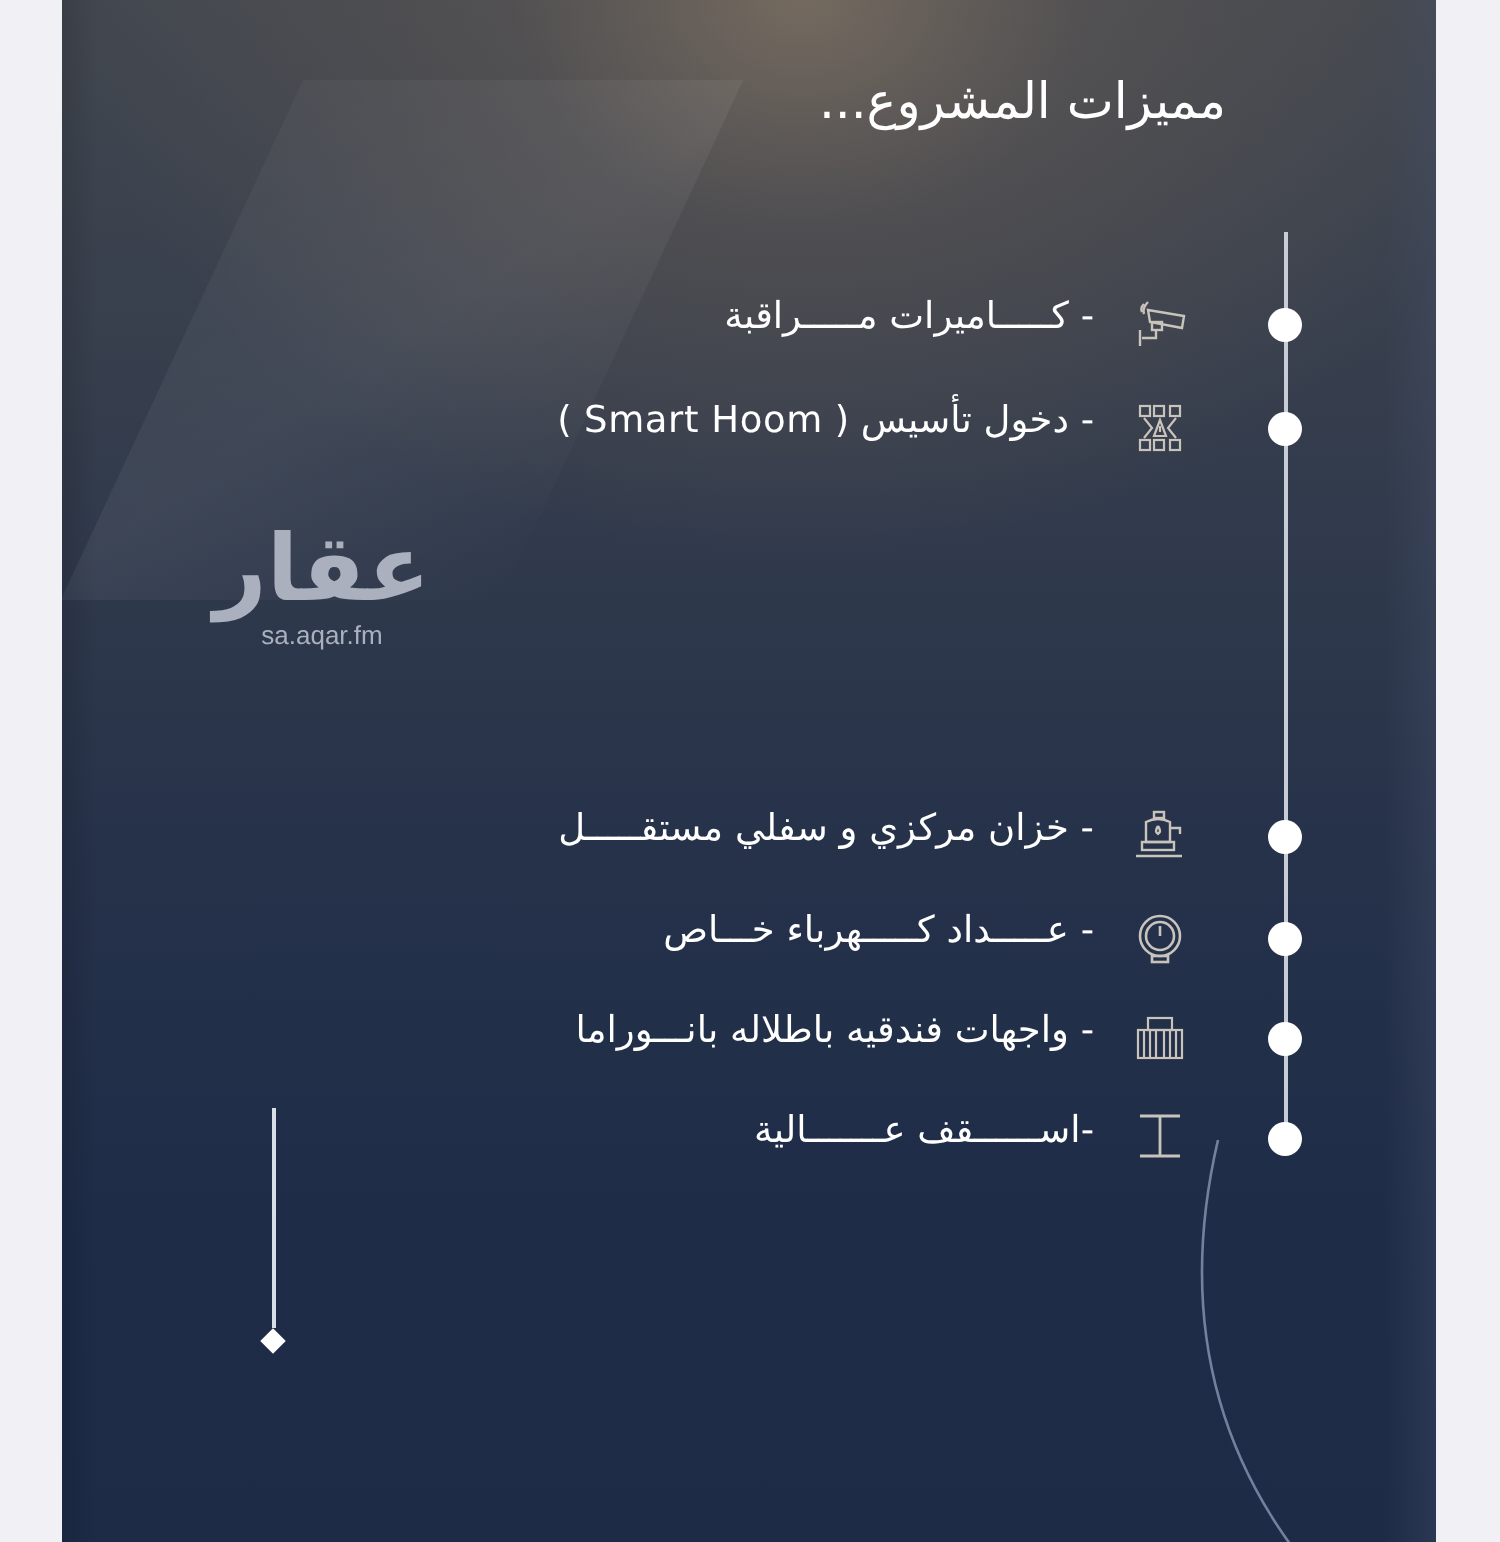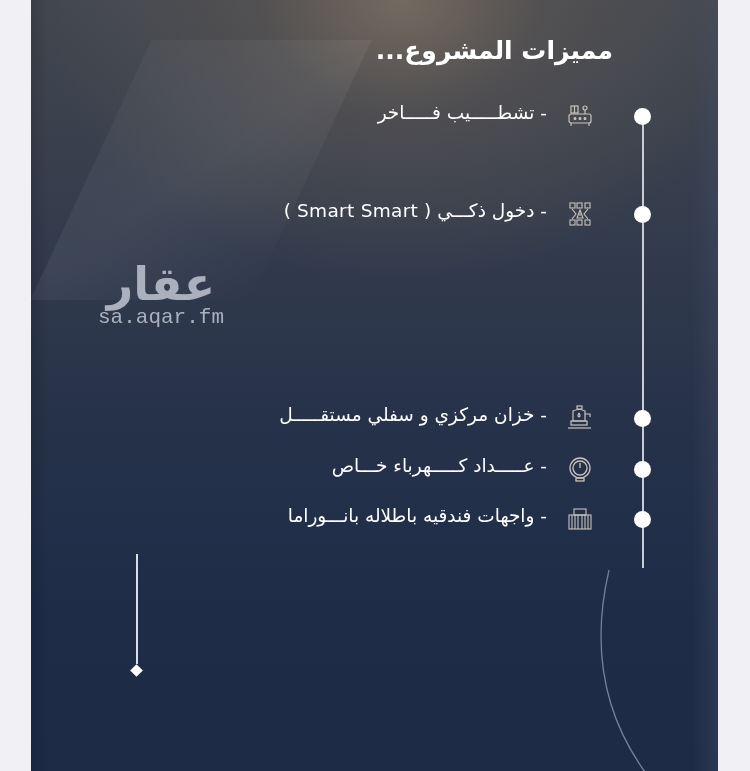--- a/index.html
+++ b/index.html
@@ -37,21 +37,21 @@
     .right-edge {
       position: absolute; right: 0; top: 0; width: 26px; height: 100%;
       background: linear-gradient(90deg, rgba(0,0,0,0), rgba(70,80,105,0.35));
     }
     .title {
       position: absolute;
       right: 105px; top: 36px;
       direction: rtl;
       color: #ffffff;
       font-size: 25px;
-      font-weight: bold;
+      font-weight: normal;
       white-space: nowrap;
     }
     .timeline-line {
       position: absolute;
       left: 611px; top: 116px;
       width: 2px; height: 452px;
       background: #c8ccd6;
     }
     .feature {
       position: absolute;
@@ -89,22 +89,22 @@
       text-align: center;
     }
     .watermark .ar {
       font-size: 46px;
       line-height: 52px;
       direction: rtl;
       font-weight: bold;
       letter-spacing: 2px;
     }
     .watermark .url {
-      font-family: Liberation Mono, monospace;
-      font-size: 21px;
+      font-family: Liberation Sans, sans-serif;
+      font-size: 13px;
       line-height: 20px;
       margin-top: -2px;
     }
     .deco-line {
       position: absolute;
       left: 105px; top: 554px;
       width: 2px; height: 110px;
       background: #d9dde5;
     }
     .deco-diamond {
@@ -123,57 +123,53 @@
 </head>
 <body>
 
 <div class="panel">
   <div class="right-edge"></div>
 
   <div class="title">مميزات المشروع...</div>
 
   <div class="timeline-line"></div>
 
-  <div class="feature" style="top:101px">
+
+  <div class="feature" style="top:147px">
     <span class="dot"></span>
     <span class="ficon">
       <svg viewBox="0 0 28 26" fill="none" stroke="#c9c4bb" stroke-width="1.2">
-        <rect x="5" y="3" width="7" height="7"></rect>
-          <line x1="8.5" y1="3" x2="8.5" y2="10"></line>
-        <circle cx="19" cy="5" r="2"></circle>
-          <line x1="19" y1="7" x2="19" y2="11"></line>
-        <rect x="3" y="11" width="22" height="9" rx="2"></rect>
-        <circle cx="9" cy="15.5" r="0.9" fill="#c9c4bb"></circle>
-          <circle cx="14" cy="15.5" r="0.9" fill="#c9c4bb"></circle>
-          <circle cx="19" cy="15.5" r="0.9" fill="#c9c4bb"></circle>
-        <line x1="5" y1="20" x2="5" y2="23"></line>
-          <line x1="23" y1="20" x2="23" y2="23"></line>
-      </svg>
-    </span>
-    <span class="flabel">- تشطـــــيب فـــــاخر</span>
-  </div>
-
+        <path d="M6 3 Q4 5 5 7"></path>
+          <path d="M8 2 Q5 5 6 8"></path>
+        <path d="M8 6 L26 9 L25 15 L9 12 Z"></path>
+        <rect x="10" y="12" width="5" height="4"></rect>
+        <path d="M12 16 L12 20 L5 20"></path>
+          <line x1="4" y1="16" x2="4" y2="24"></line>
+      </svg>
+    </span>
+    <span class="flabel">- كـــــاميرات مـــــراقبة</span>
+  </div>
 
   <div class="feature" style="top:199px">
     <span class="dot"></span>
     <span class="ficon">
       <svg viewBox="0 0 28 26" fill="none" stroke="#c9c4bb" stroke-width="1.1">
         <rect x="4" y="2" width="5" height="5"></rect>
           <rect x="11" y="2" width="5" height="5"></rect>
           <rect x="19" y="2" width="5" height="5"></rect>
         <path d="M6 8 L10 13 L6 18"></path>
           <path d="M22 8 L18 13 L22 18"></path>
         <path d="M14 9 L17 17 L11 17 Z"></path>
           <line x1="14" y1="12" x2="14" y2="15"></line>
         <rect x="4" y="19" width="5" height="5"></rect>
           <rect x="11" y="19" width="5" height="5"></rect>
           <rect x="19" y="19" width="5" height="5"></rect>
       </svg>
     </span>
-    <span class="flabel">- دخول ذكـــي ( Smart Smart )</span>
+    <span class="flabel">- دخول تأسيس ( Smart Hoom )</span>
   </div>
 
 
 
 
   <div class="feature" style="top:403px">
     <span class="dot"></span>
     <span class="ficon">
       <svg viewBox="0 0 28 26" fill="none" stroke="#c9c4bb" stroke-width="1.2">
         <rect x="11" y="1" width="5" height="3"></rect>
@@ -210,20 +206,31 @@
           <line x1="9" y1="9" x2="9" y2="23"></line>
         <line x1="12" y1="9" x2="12" y2="23"></line>
           <line x1="16" y1="9" x2="16" y2="23"></line>
         <line x1="19" y1="9" x2="19" y2="23"></line>
           <line x1="22" y1="9" x2="22" y2="23"></line>
       </svg>
     </span>
     <span class="flabel">- واجهات فندقيه باطلاله بانـــوراما</span>
   </div>
 
+  <div class="feature" style="top:554px">
+    <span class="dot"></span>
+    <span class="ficon">
+      <svg viewBox="0 0 28 26" fill="none" stroke="#c9c4bb" stroke-width="1.4">
+        <line x1="4" y1="2" x2="24" y2="2"></line>
+        <line x1="14" y1="2" x2="14" y2="22"></line>
+        <line x1="4" y1="22" x2="24" y2="22"></line>
+      </svg>
+    </span>
+    <span class="flabel">-اســــــقف عـــــــالية</span>
+  </div>
 
   <div class="watermark">
     <div class="ar">عقار</div>
     <div class="url">sa.aqar.fm</div>
   </div>
 
   <div class="deco-line"></div>
   <div class="deco-diamond"></div>
 
   <svg class="arc" viewBox="0 0 200 220">

